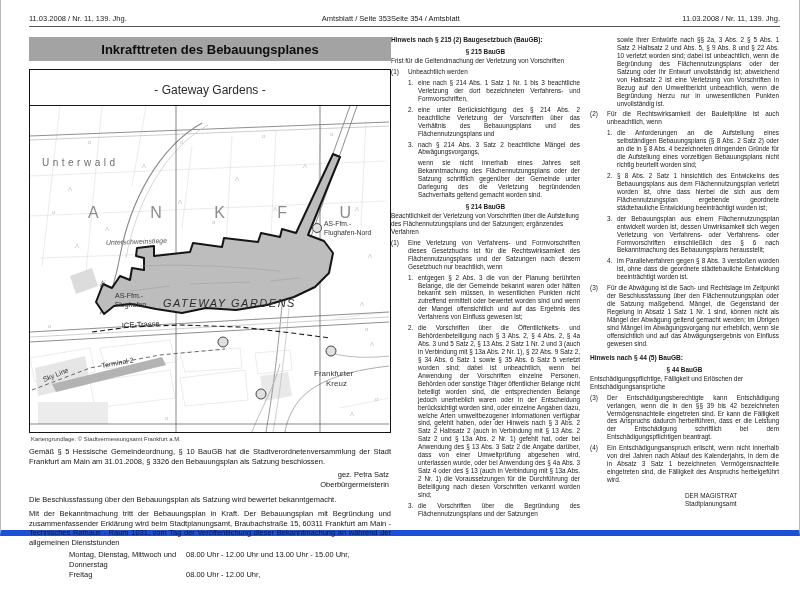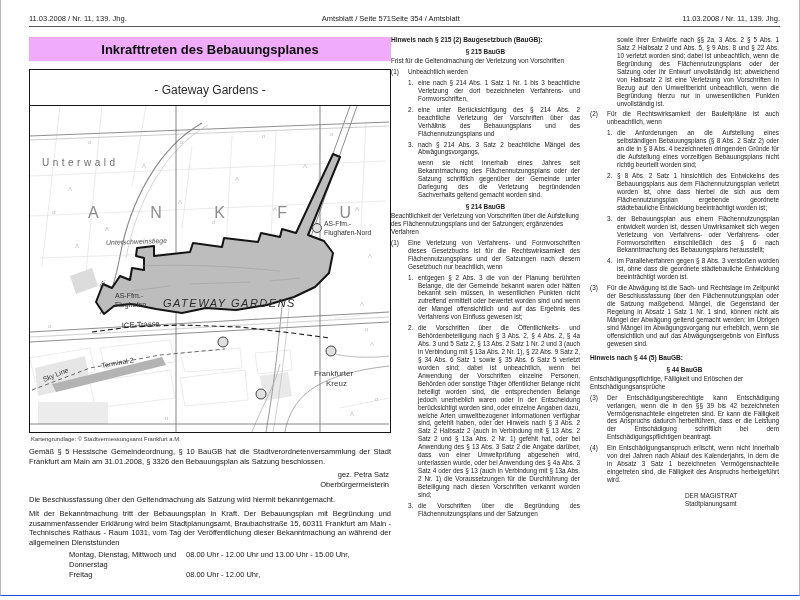--- a/index.html
+++ b/index.html
@@ -1,23 +1,23 @@
 <!DOCTYPE html>
 <html><head>
 <meta charset="utf-8">
 <style>
   html,body{margin:0;padding:0;}
   body{width:800px;height:600px;background:#ffffff;font-family:"Liberation Sans",sans-serif;color:#161616;overflow:hidden;}
-  .sheet{position:relative;width:800px;height:596px;box-sizing:border-box;border-left:1px solid #b9b9b9;border-right:1px solid #b9b9b9;border-bottom:1px solid #1d4ed8;}
+  .sheet{position:relative;width:800px;height:536px;box-sizing:border-box;border-left:1px solid #b9b9b9;border-right:1px solid #b9b9b9;border-bottom:6px solid #1d4ed8;}
   .page{position:absolute;top:14px;}
   .page-left{left:28px;width:362px;}
   .page-right{left:390px;width:389px;}
   .phead{display:flex;justify-content:space-between;font-size:7.5px;color:#222;border-bottom:1px solid #555;padding-bottom:3px;}
   
-  .titlebar{margin-top:10px;background:#f0abfc;text-align:center;font-weight:bold;font-size:13px;padding:5px 12px 4px;color:#0d0d0d;}
+  .titlebar{margin-top:10px;background:#a3a3a3;text-align:center;font-weight:bold;font-size:13px;padding:5px 12px 4px;color:#0d0d0d;}
   .mapfig{margin:8px 0 0 0;border:1.5px solid #141414;}
   .map-title-block{text-align:center;padding:9px 0 8px;border-bottom:1.5px solid #141414;}
   .map-title{font-size:19px;color:#1c1c1c;margin:0;font-weight:400;}
   .map-subtitle{font-size:12px;color:#2a2a2a;margin:4px 0 0;font-weight:400;}
   .mapfig svg{display:block;}
   .caption{font-size:5.9px;color:#3a3a3a;margin:3px 0 5px 2px;}
   .lp{font-size:7.5px;line-height:1.27;text-align:justify;margin:5px 0 0;}
   .sig{ text-align:right;font-size:7.5px;line-height:1.3;margin:4px 2px 0 0;}
   .schedule{margin:3px 0 16px 40px;display:grid;grid-template-columns:117px 1fr;font-size:7.5px;line-height:1.3;}
   
@@ -37,21 +37,21 @@
   .mt6{margin-top:6px;}
 </style>
 </head>
 <body>
 
 <div class="sheet">
 
   <section class="page page-left">
     <header class="phead">
       <span>11.03.2008 / Nr. 11, 139. Jhg.</span>
-      <span>Amtsblatt / Seite 571</span>
+      <span>Amtsblatt / Seite 353</span>
     </header>
 
     <div class="titlebar">Inkrafttreten des Bebauungsplanes</div>
 
     <figure class="mapfig" style="margin:8px 0 0 0;">
       <div class="map-title-block">
         <div class="map-subtitle">- Gateway Gardens -</div>
       </div>
       <svg viewBox="0 0 359 326" width="359" height="326">
         <rect x="0" y="0" width="359" height="326" fill="#ffffff"></rect>
@@ -172,21 +172,21 @@
 
     <div class="caption">Kartengrundlage: © Stadtvermessungsamt Frankfurt a.M.</div>
 
     <p class="lp">Gemäß § 5 Hessische Gemeindeordnung, § 10 BauGB hat die Stadtverordnetenversammlung der Stadt Frankfurt am Main am 31.01.2008, § 3326 den Bebauungsplan als Satzung beschlossen.</p>
 
     <div class="sig">
       <div>gez. Petra Satz</div>
       <div>Oberbürgermeisterin</div>
     </div>
 
-    <p class="lp">Die Beschlussfassung über den Geltendmachung als Satzung wird hiermit bekanntgemacht.</p>
+    <p class="lp">Die Beschlussfassung über den Bebauungsplan als Satzung wird bewertet bekanntgemacht.</p>
     <p class="lp">Mit der Bekanntmachung tritt der Bebauungsplan in Kraft. Der Bebauungsplan mit Begründung und zusammenfassender Erklärung wird beim Stadtplanungsamt, Braubachstraße 15, 60311 Frankfurt am Main - Technisches Rathaus - Raum 1031, vom Tag der Veröffentlichung dieser Bekanntmachung an während der allgemeinen Dienststunden</p>
 
     <div class="schedule">
       <div>Montag, Dienstag, Mittwoch und Donnerstag</div>
       <div>08.00 Uhr - 12.00 Uhr und 13.00 Uhr - 15.00 Uhr,</div>
       <div>Freitag</div>
       <div>08.00 Uhr - 12.00 Uhr,</div>
     </div>
 
   </section>

